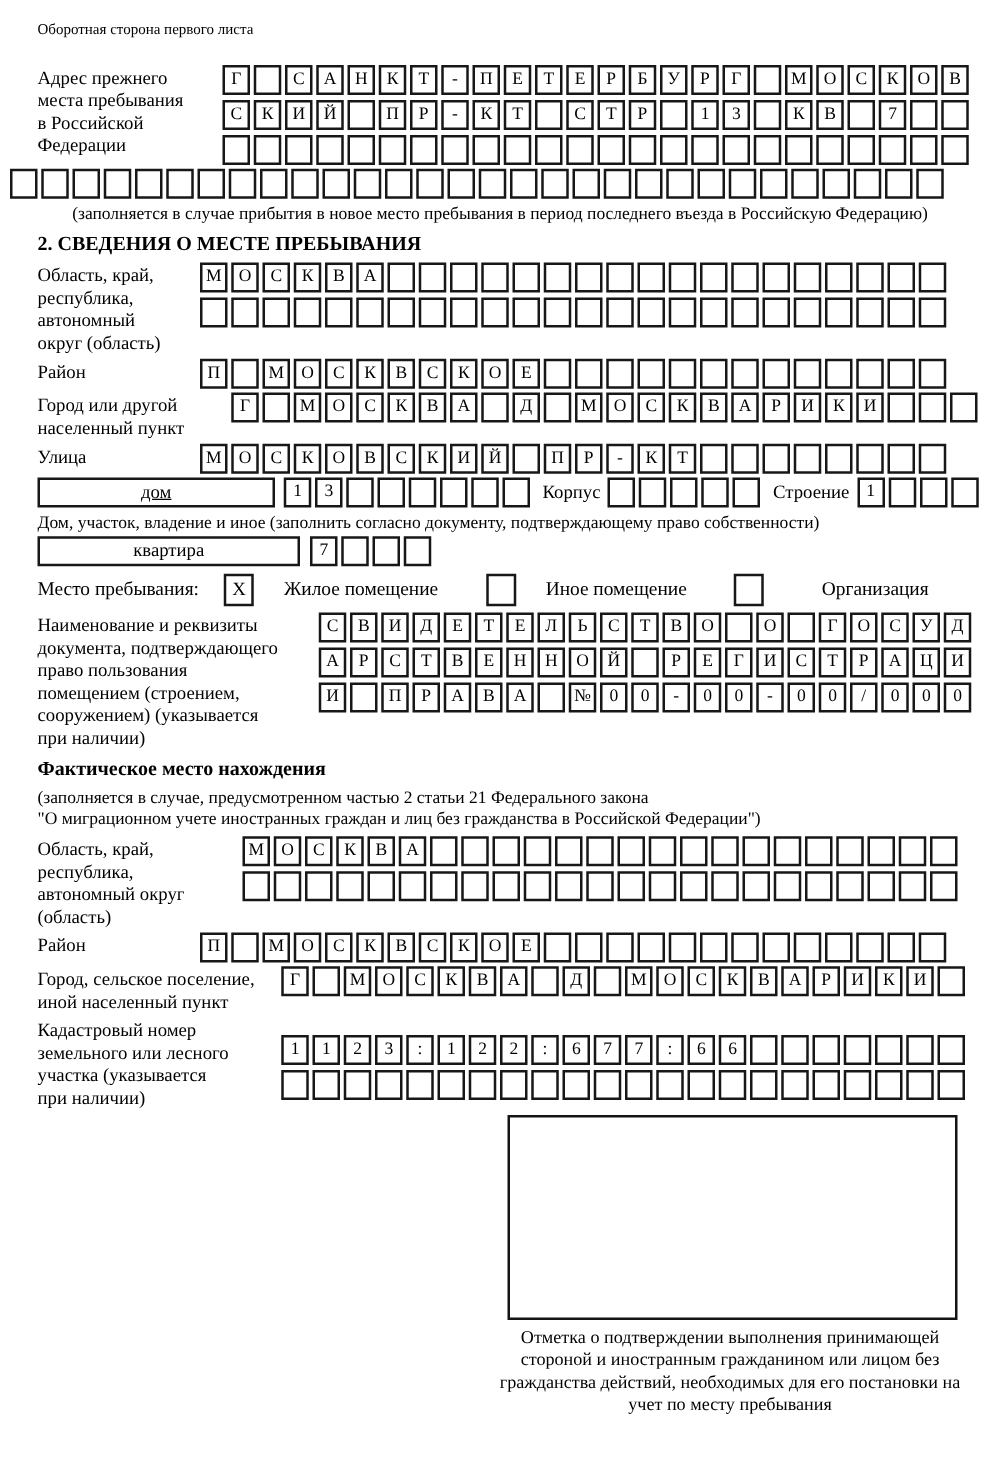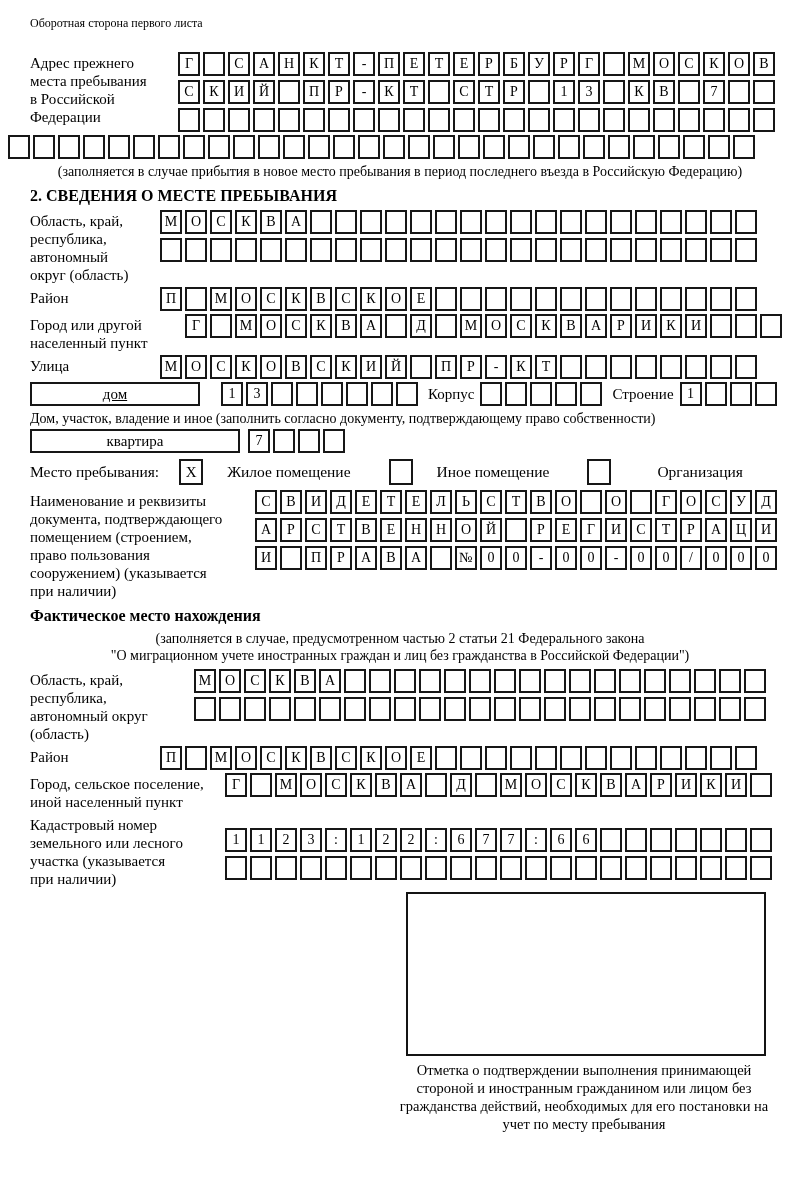--- a/index.html
+++ b/index.html
@@ -36,30 +36,30 @@
   .center { text-align: center; }
 
   .sec-title { font-weight: bold; font-size: 16px; line-height: 18px; margin: 7px 0 5px 0; }
 
   .inline-row { display: flex; align-items: center; margin-top: 2px; }
   .widebox {
     height: 24px; border: 2px solid #171717; flex-shrink: 0;
     display: flex; align-items: center; justify-content: center;
     font-size: 15px;
   }
-  .wb-house { width: 170px; margin-right: 21px; text-decoration: underline; }
+  .wb-house { width: 190px; margin-right: 7px; text-decoration: underline; }
   .wb-apt { width: 210px; margin-right: 8px; text-align: center; }
   .inline-label { font-size: 15px; padding: 0 6px 0 10px; white-space: nowrap; }
 
   .stay-row { display: flex; align-items: center; font-size: 15.5px; margin-top: 6px; gap: 12px; }
   .stay-row .cell { width: 24px; height: 26px; font-size: 15px; }
   .gap8 { margin-left: 8px; } .gap12 { margin-left: 12px; } .gap26 { margin-left: 26px; } .gap34 { margin-left: 34px; }
   .stay-note { margin-left: 215px; margin-top: 2px; }
 
-  .fact-notes { font-size: 14px; line-height: 17px; text-align: center; }
+  .fact-notes { font-size: 14px; line-height: 17px; }
 
   .stamp-col { width: 372px; margin-left: auto; margin-top: 4px; }
   .stamp-box { width: 360px; height: 164px; border: 2.5px solid #141414; margin-left: 8px; }
   .stamp-caption { width: 372px; font-size: 14.5px; line-height: 18px; text-align: center; margin-top: 5px; }
 </style>
 </head>
 <body>
 
 <div class="page">
 
@@ -392,22 +392,22 @@
     <div class="cell gap26"></div>
     <span class="gap12">Иное помещение</span>
     <div class="cell gap26"></div>
     <span class="gap34">Организация</span>
   </div>
 
   <div class="field" style="margin-top:5px;">
     <div class="flabel w225">
       <div>Наименование и реквизиты</div>
       <div>документа, подтверждающего</div>
+      <div>право пользования</div>
       <div>помещением (строением,</div>
-      <div>право пользования</div>
       <div>сооружением) (указывается</div>
       <div>при наличии)</div>
     </div>
     <div class="cellrows">
       <div class="cells">
           <div class="cell">С</div>
           <div class="cell">В</div>
           <div class="cell">И</div>
           <div class="cell">Д</div>
           <div class="cell">Е</div>

